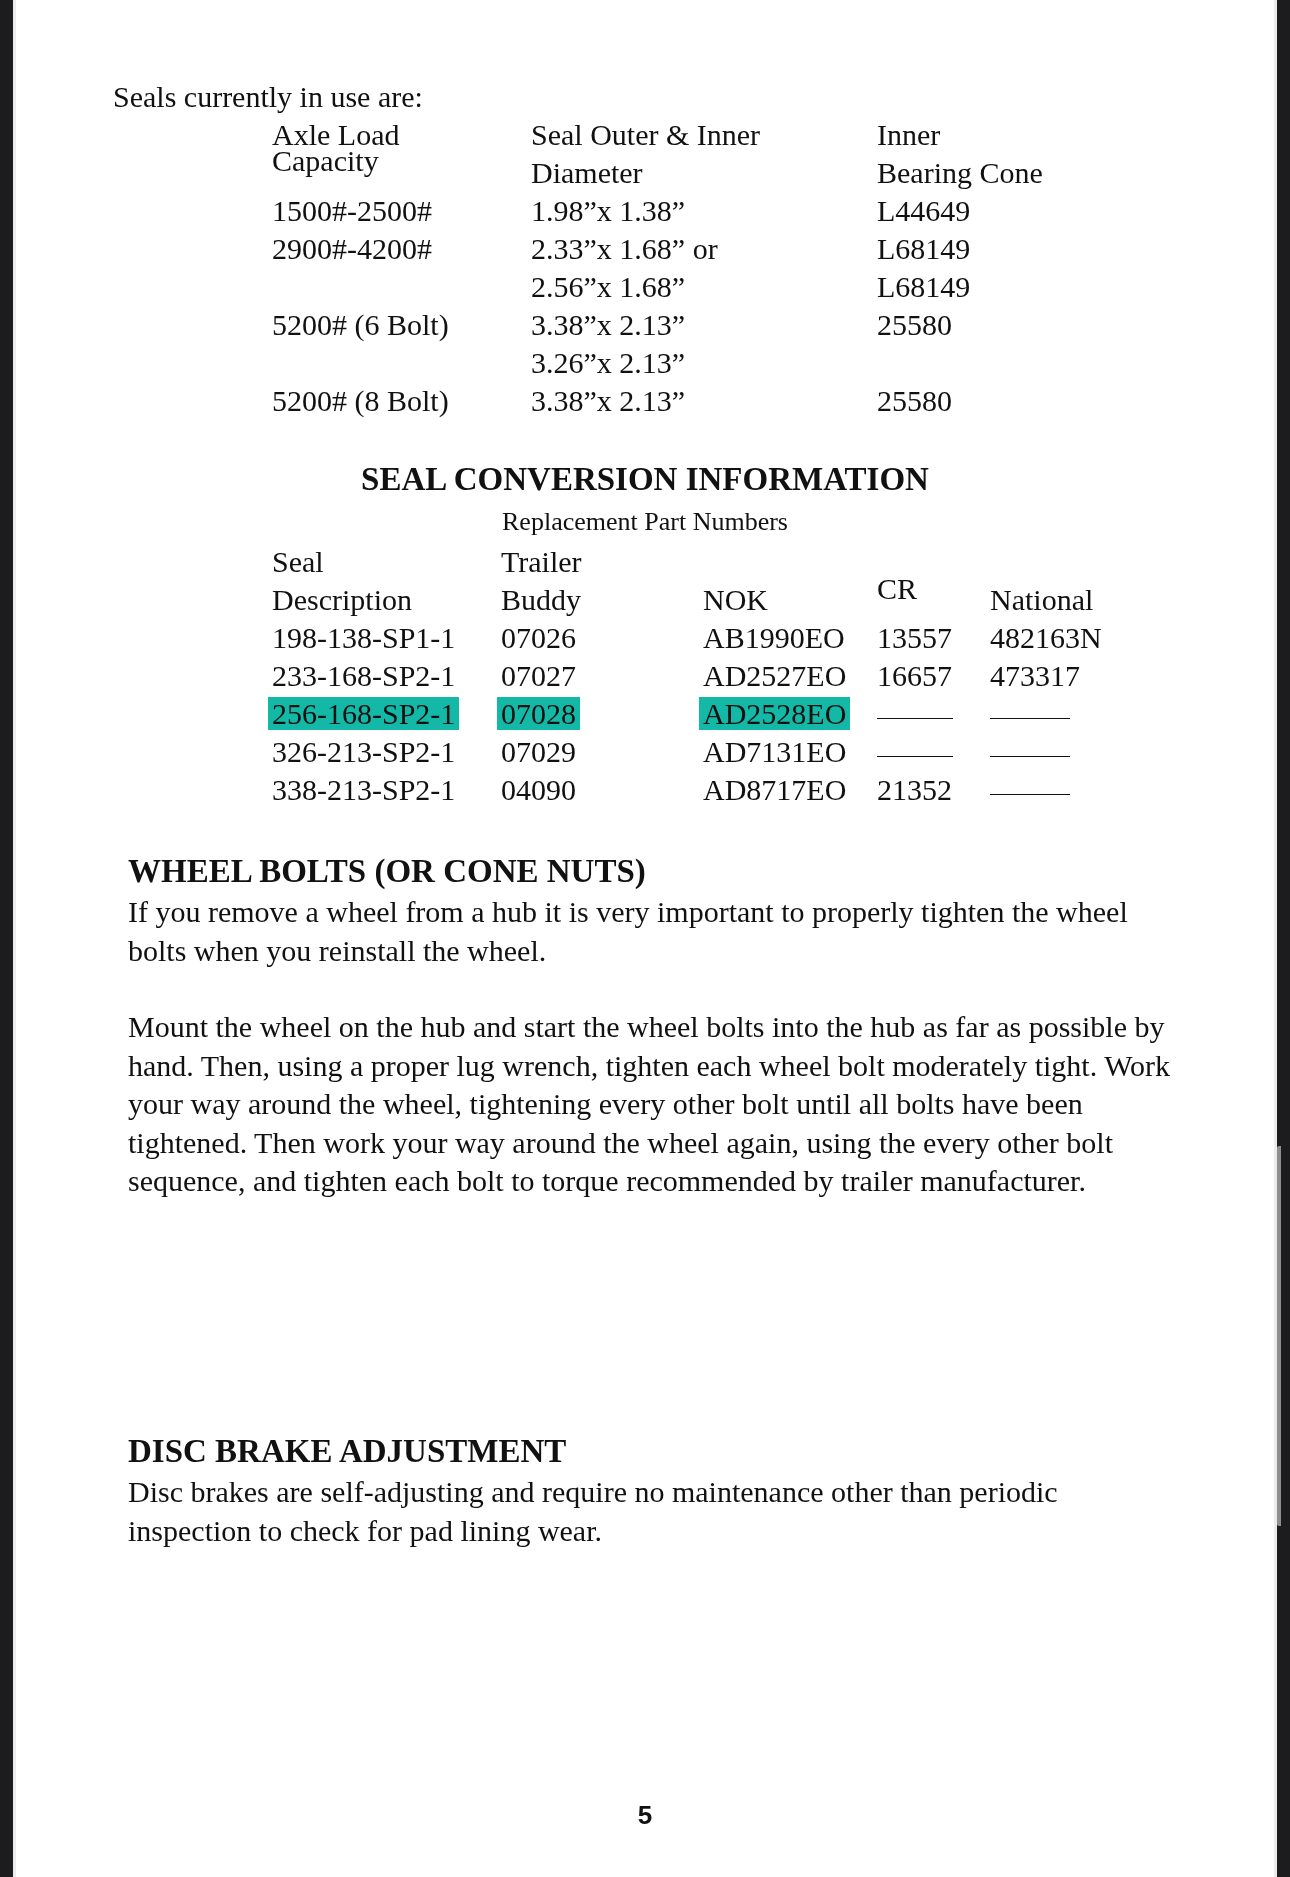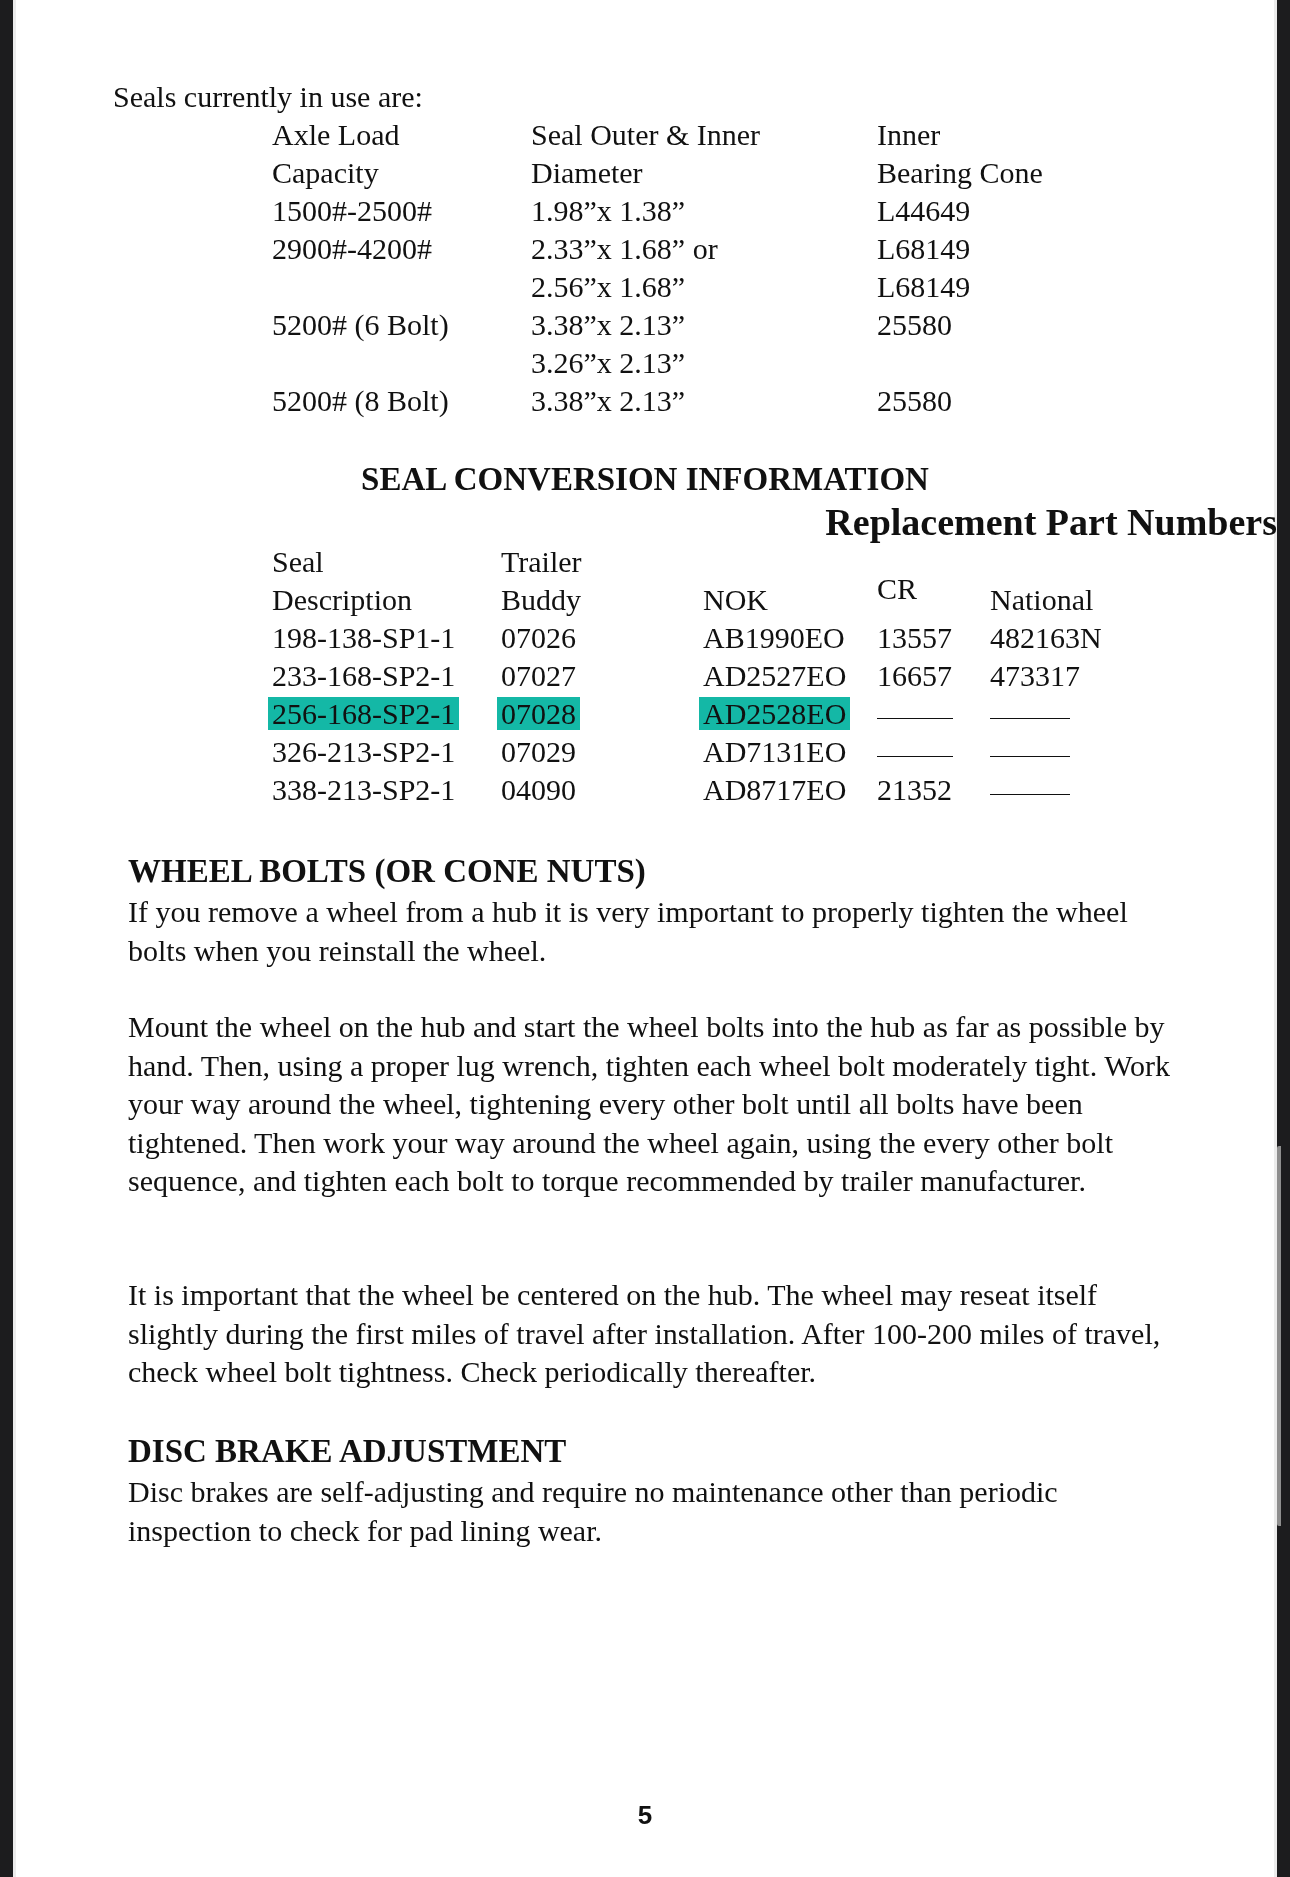--- a/index.html
+++ b/index.html
@@ -21,21 +21,21 @@
     .abs { position: absolute; white-space: nowrap; }
     .t { font-size: 30px; line-height: 38px; }
     .b { font-weight: normal; }
     .intro { left: 100px; top: 78px; }
     .col1 { left: 259px; }
     .col2 { left: 518px; }
     .col2 .x { display: inline-block; }
     .col3 { left: 864px; }
     .center { left: 0; width: 1264px; text-align: center; white-space: nowrap; }
     .h1 { font-size: 33px; font-weight: bold; }
-    .h2 { font-size: 38px; font-weight: bold; text-align: right; }
+    .h2 { font-size: 26px; font-weight: normal; }
     .sc1 { left: 259px; }
     .sc2 { left: 488px; }
     .sc3 { left: 690px; }
     .sc4 { left: 864px; }
     .sc5 { left: 977px; }
     .hl { background: #14b8a6; padding: 0 4px; margin-left: -4px; }
     .dash { display: inline-block; width: 76px; border-top: 1.5px solid #111; vertical-align: middle; margin-top: 2px; }
     .dash.w { width: 80px; }
     .para { left: 115px; font-size: 30px; line-height: 38.5px; white-space: normal; width: 1050px; }
     .sect { left: 115px; font-size: 33px; font-weight: bold; line-height: 40px; }
@@ -48,21 +48,21 @@
 <body>
 
 <div class="page">
   <div class="edge-l"></div>
   <div class="edge-r"></div>
 
   <div class="abs t intro">Seals currently in use are:</div>
 
   <div>
     <div class="abs t b col1" style="top:116px">Axle Load</div>
-    <div class="abs t b col1" style="top:154px">Capacity</div>
+    <div class="abs t b col1" style="top:142px">Capacity</div>
     <div class="abs t b col2" style="top:116px">Seal Outer &amp; Inner</div>
     <div class="abs t b col2" style="top:154px">Diameter</div>
     <div class="abs t b col3" style="top:116px">Inner</div>
     <div class="abs t b col3" style="top:154px">Bearing Cone</div>
 
     <div class="abs t col1" style="top:192px">1500#-2500#</div>
     <div class="abs t col2" style="top:192px"><span>1.98”</span><span class="x">x 1.38”</span><span></span></div>
     <div class="abs t col3" style="top:192px">L44649</div>
 
     <div class="abs t col1" style="top:230px">2900#-4200#</div>
@@ -125,21 +125,20 @@
     <div class="abs t sc1" style="top:771px">338-213-SP2-1</div>
     <div class="abs t sc2" style="top:771px">04090</div>
     <div class="abs t sc3" style="top:771px">AD8717EO</div>
     <div class="abs t sc4" style="top:771px">21352</div>
     <div class="abs t sc5" style="top:771px"><span class="dash w"></span></div>
   </div>
 
   <div class="abs sect" style="top:851px">WHEEL BOLTS (OR CONE NUTS)</div>
   <div class="abs para" style="top:893px">If you remove a wheel from a hub it is very important to properly tighten the wheel bolts when you reinstall the wheel.</div>
   <div class="abs para" style="top:1008px">Mount the wheel on the hub and start the wheel bolts into the hub as far as possible by hand. Then, using a proper lug wrench, tighten each wheel bolt moderately tight. Work your way around the wheel, tightening every other bolt until all bolts have been tightened. Then work your way around the wheel again, using the every other bolt sequence, and tighten each bolt to torque recommended by trailer manufacturer.</div>
-  <div class="abs para" style="top:1276px">It is important that the wheel be centered on the hub. The wheel may reseat itself slightly during the first miles of travel after installation. After 100-200 miles of travel, check wheel bolt tightness. Check periodically thereafter.</div>
 
   <div class="abs sect" style="top:1431px">DISC BRAKE ADJUSTMENT</div>
   <div class="abs para" style="top:1473px">Disc brakes are self-adjusting and require no maintenance other than periodic inspection to check for pad lining wear.</div>
 
   <div class="pagenum">5</div>
 </div>
 
 <div class="scrollbar"></div>
 
 </body></html>

